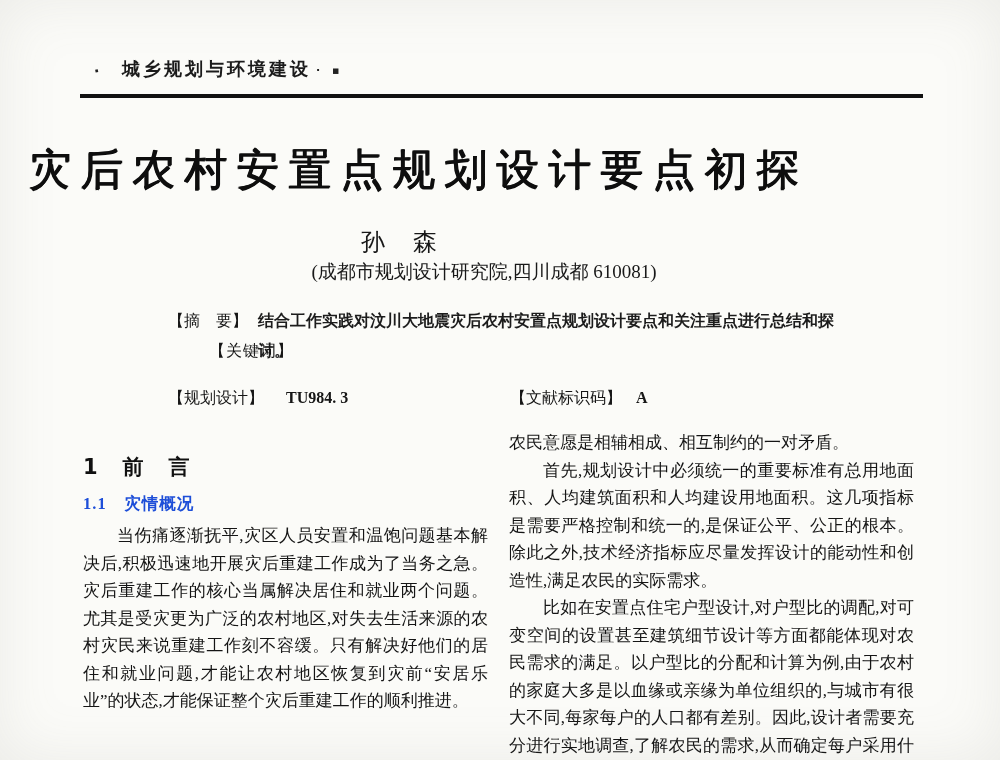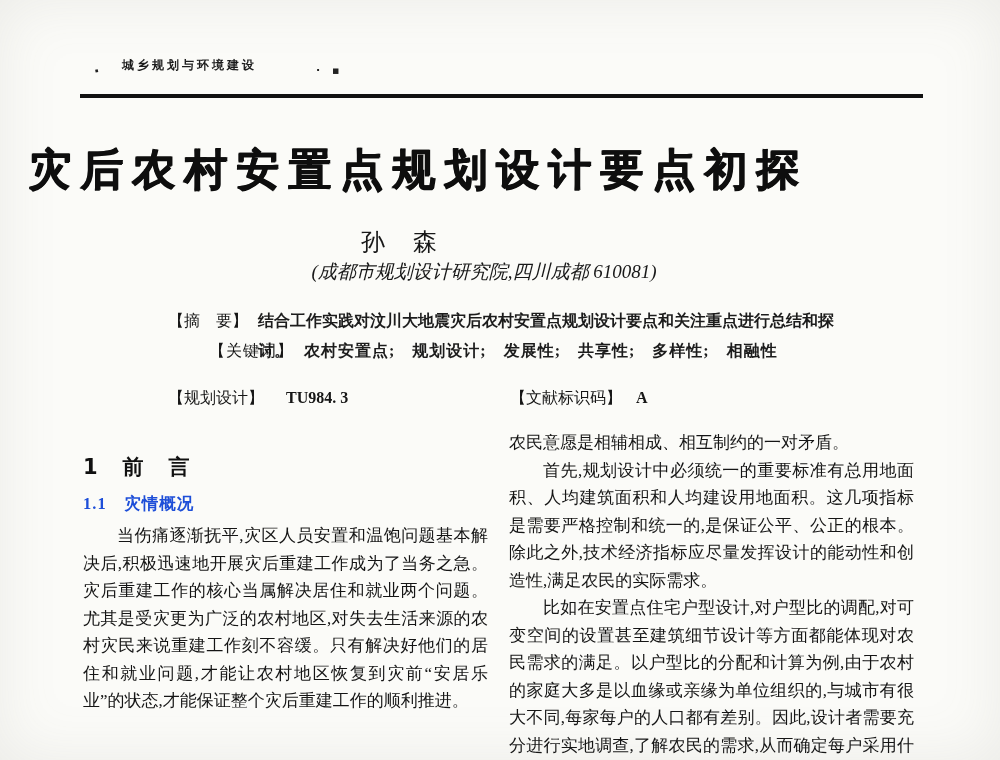--- a/index.html
+++ b/index.html
@@ -17,39 +17,39 @@
   
   .hdr-ornament{
     position:absolute;font-size:15px;font-weight:bold;color:#222;
     font-family:"DejaVu Sans",sans-serif;
   }
   .hdr-ornament.left{left:94px;top:62px;transform:rotate(-12deg);}
   .hdr-ornament.right{left:316px;top:64px;letter-spacing:4px;font-size:11px;}
   .hdr-title{
     position:absolute;left:122px;top:57px;
     font-family:"DejaVu Sans","Liberation Sans",sans-serif;
-    font-size:12px;font-weight:bold;letter-spacing:3px;color:#1b1b1b;
+    font-size:18px;font-weight:bold;letter-spacing:3px;color:#1b1b1b;
   }
   .hdr-rule{
     position:absolute;left:80px;top:94px;width:843px;height:4px;
     background:#111;border:none;
   }
   
   .art-title{
     position:absolute;left:0;top:141px;width:836px;text-align:center;
-    font-size:43px;font-weight:700;letter-spacing:9px;color:#0e0e0e;
+    font-size:43px;font-weight:400;letter-spacing:9px;color:#0e0e0e;
     text-shadow:1px 0 0 #0e0e0e, 0 1px 0 #0e0e0e;
   }
   .art-author{
     position:absolute;left:0;top:226px;width:800px;text-align:center;
     font-size:24px;color:#181818;letter-spacing:2px;
   }
   .art-affil{
     position:absolute;left:0;top:259px;width:968px;text-align:center;
-    font-size:19px;color:#181818;font-style:italic;
+    font-size:19px;color:#181818;
   }
   
   .meta{
     position:absolute;left:168px;width:672px;font-size:16px;line-height:30px;
   }
   .meta .label{
     font-family:"DejaVu Sans","Liberation Sans",sans-serif;
     font-weight:normal;margin-right:10px;white-space:nowrap;
   }
   .meta .text{font-weight:600;color:#1c1c1c;}
@@ -92,21 +92,20 @@
   <div class="art-title">灾后农村安置点规划设计要点初探</div>
   <div class="art-author">孙　森</div>
   <div class="art-affil">(成都市规划设计研究院,四川成都 610081)</div>
 
   <div class="meta meta-abstract">
     <span class="label">【摘　要】</span>
     <span class="text">结合工作实践对汶川大地震灾后农村安置点规划设计要点和关注重点进行总结和探讨。</span>
   </div>
   <div class="meta meta-keywords">
     <span class="label">【关键词】</span>
-    <span class="text">农村安置点;　规划设计;　发展性;　共享性;　多样性;　相融性</span>
   </div>
   <div class="meta meta-clc">
     <span class="label label1">【规划设计】</span>
     <span class="val1">TU984. 3</span>
     <span class="label label2">【文献标识码】</span>
     <span class="val2">A</span>
   </div>
 
   <div class="col col-left">
     <div class="sec-h1">1　前　言</div>

